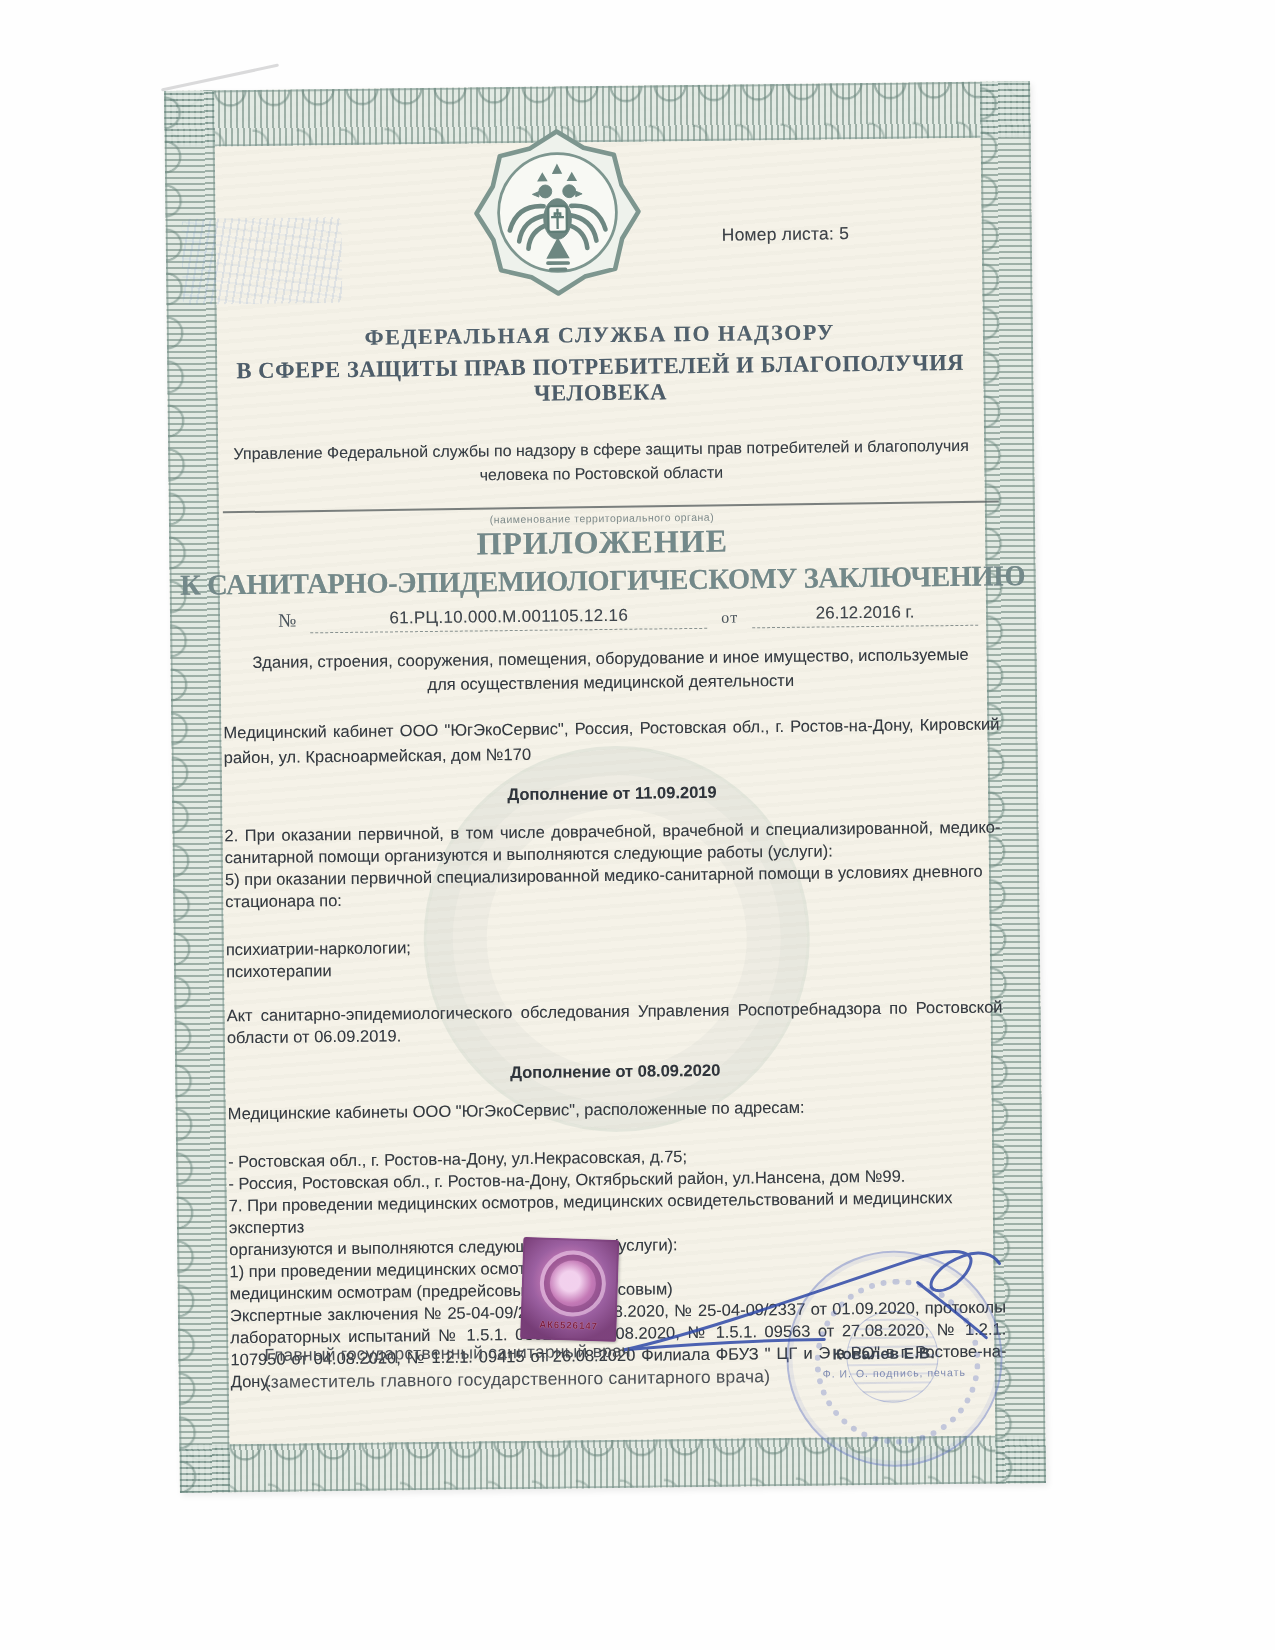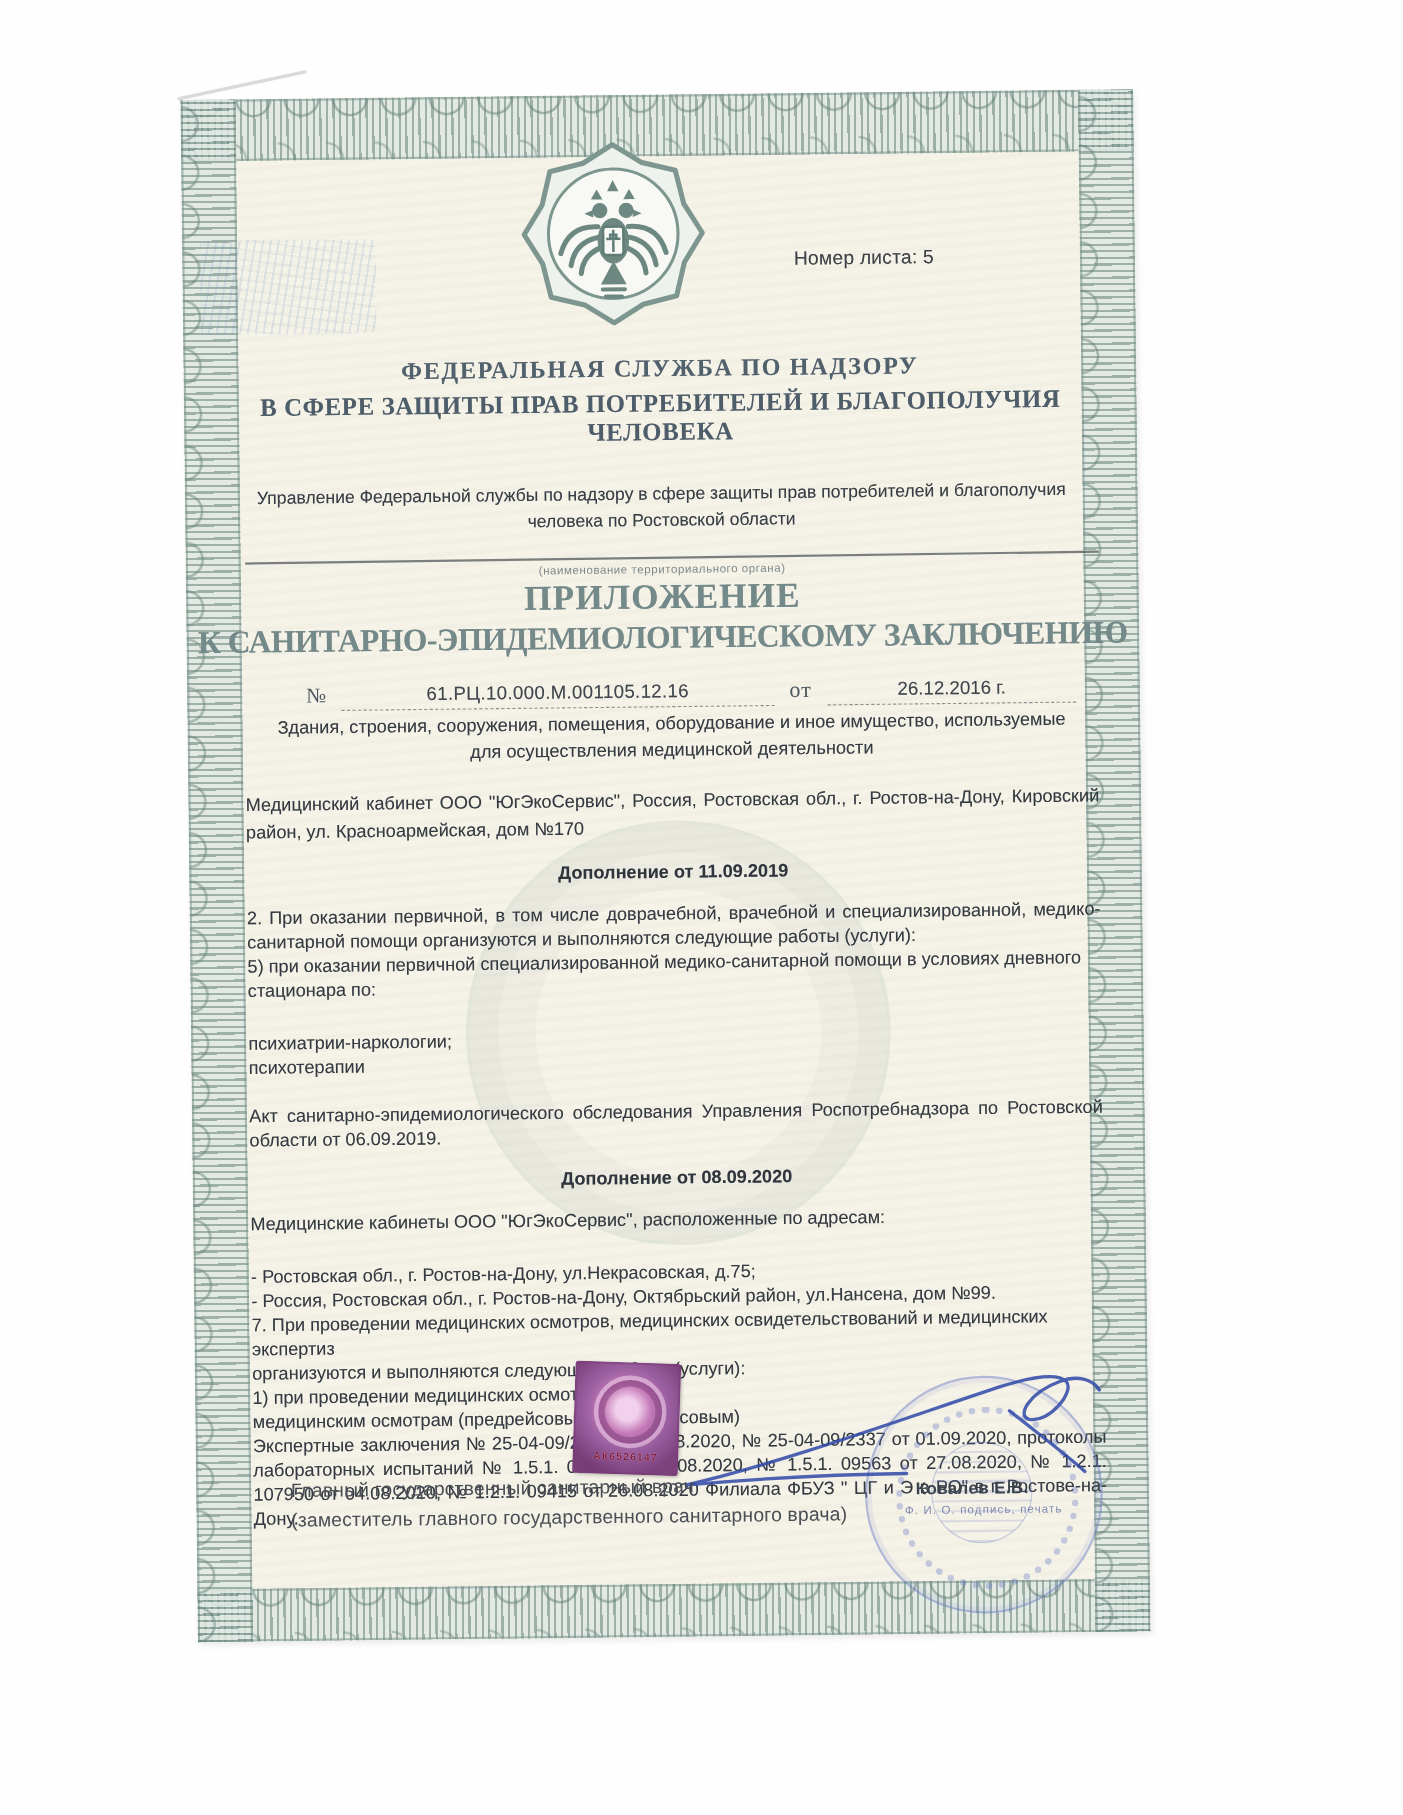--- a/index.html
+++ b/index.html
@@ -101,21 +101,21 @@
     font-family:"Liberation Serif",serif;font-weight:bold;font-size:29px;
     color:#73898a;letter-spacing:-.4px;transform:scaleX(.985);
   }
   .num-row{
     position:absolute;left:108px;top:520px;width:700px;
     display:flex;align-items:flex-end;gap:14px;
     font-size:17px;color:#3f464d;
   }
   .num-label{font-family:"Liberation Serif",serif;font-size:19px;color:#4a545c;padding-bottom:2px;}
   .num-field{flex:1;text-align:center;border-bottom:1px dashed rgba(110,122,122,.8);padding-bottom:3px;letter-spacing:.3px;}
-  .ot-label{font-family:"Liberation Serif",serif;font-size:20px;color:#4a545c;padding-bottom:2px;letter-spacing:1px;margin-top:12px;}
+  .ot-label{font-family:"Liberation Serif",serif;font-size:16px;color:#4a545c;padding-bottom:2px;letter-spacing:1px;}
   .date-field{width:226px;text-align:center;border-bottom:1px dashed rgba(110,122,122,.8);padding-bottom:3px;}
 
   .content-col{position:absolute;left:52px;top:560px;width:776px;color:#343a41;font-size:16.5px;line-height:22px;}
   .jtext{text-align:justify;}
   .subject{width:720px;margin:0 auto 22px;text-align:center;line-height:24px;}
   .addr{margin-bottom:8px;line-height:25px;}
   .supp-head{font-weight:bold;color:#2f353c;text-align:center;margin:16px 0 16px;}
   .mb0{margin-bottom:0;} .mb8{margin-bottom:8px;} .mb14{margin-bottom:14px;}
   .mb22{margin-bottom:22px;} .mb26{margin-bottom:26px;}
   p{margin:0;}

